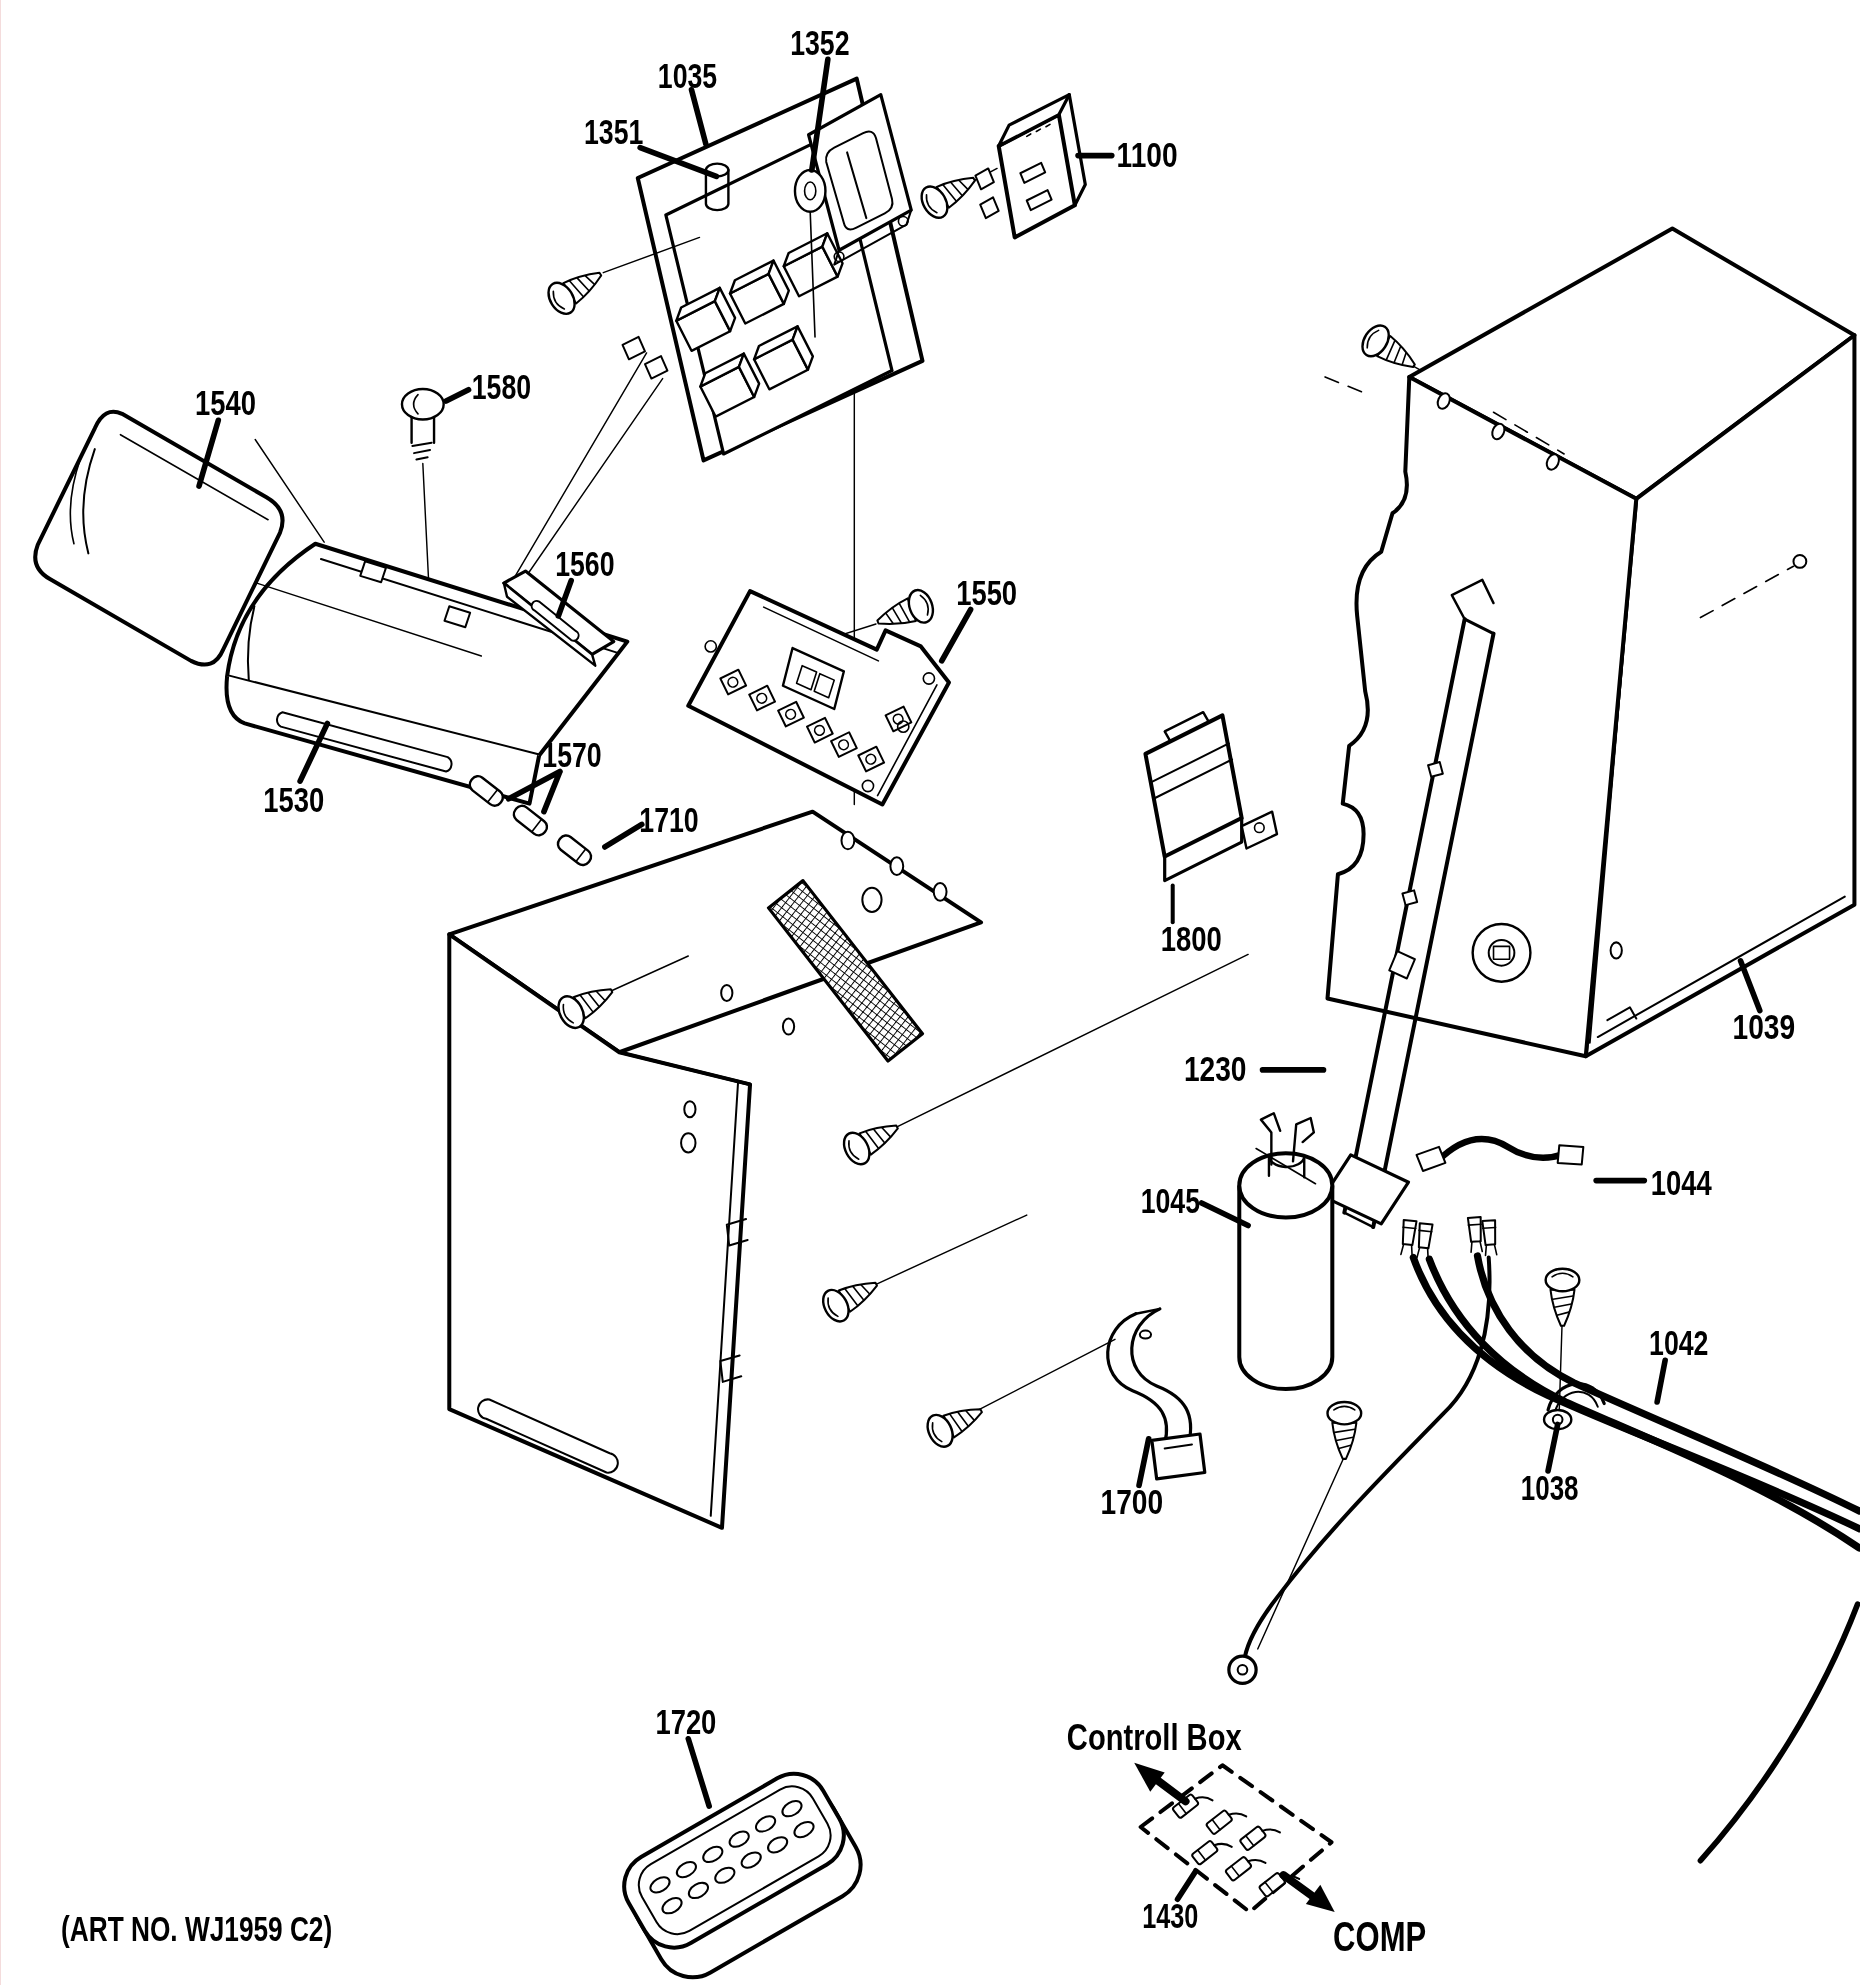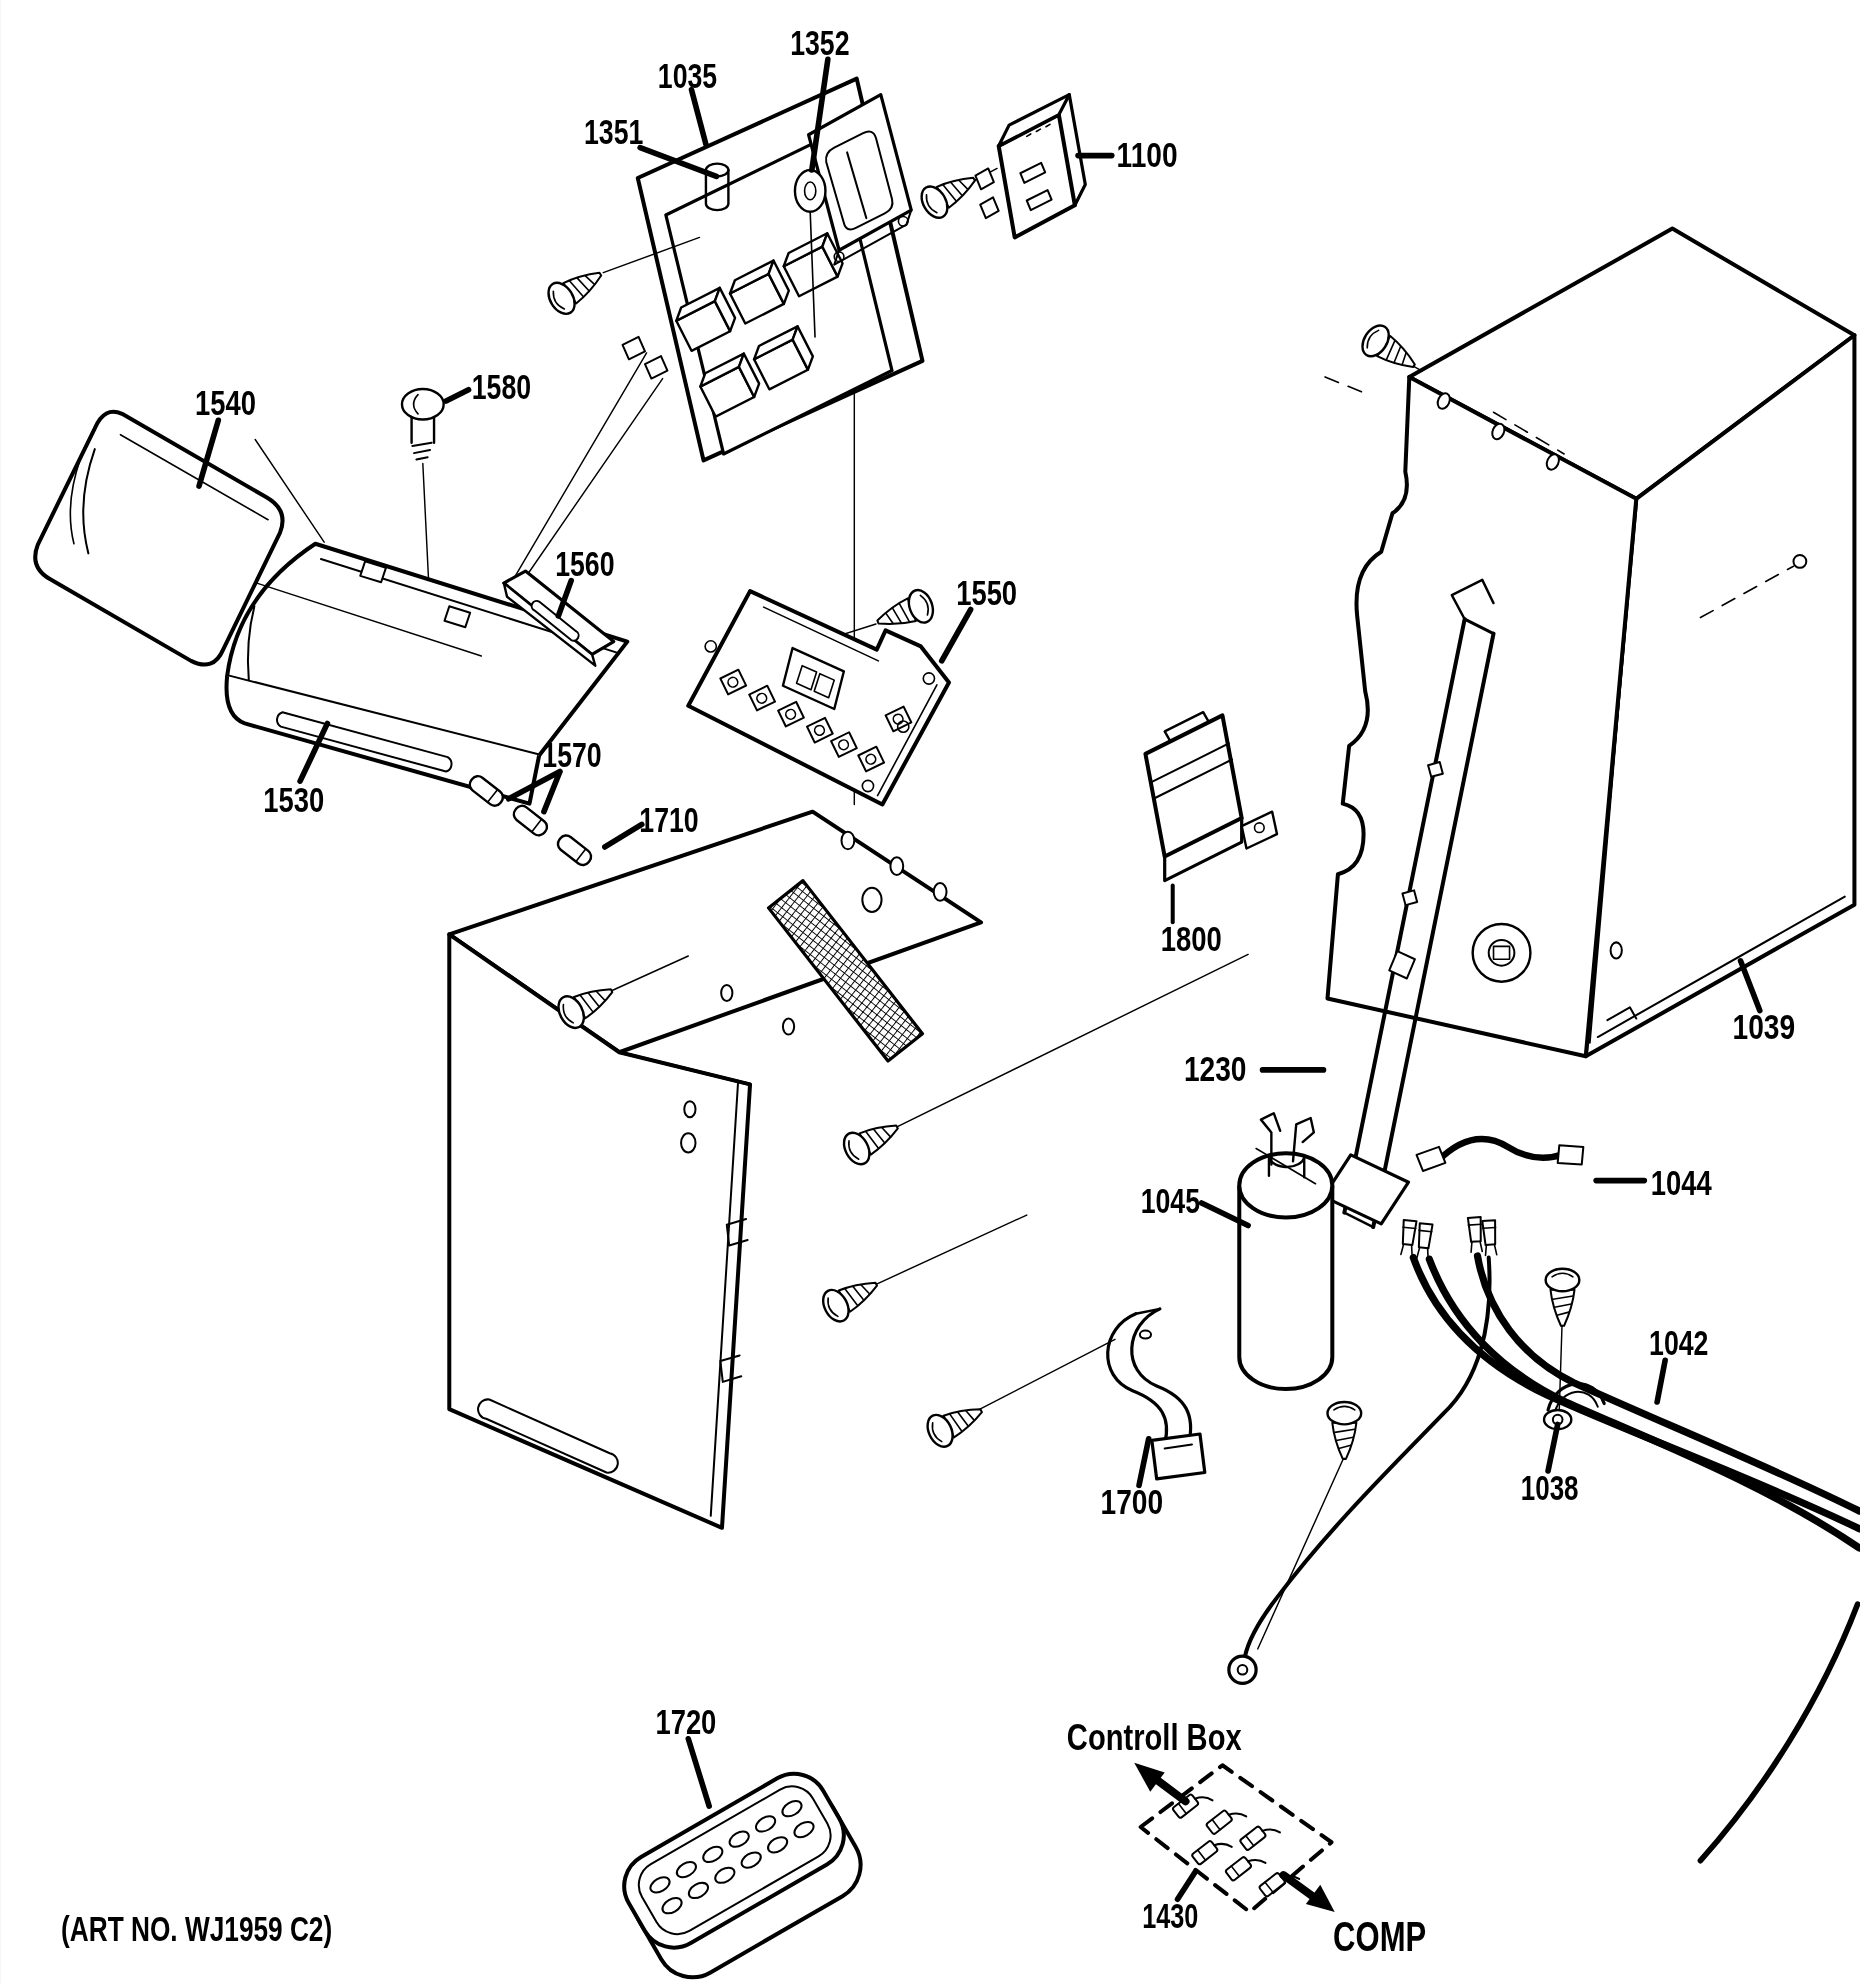--- a/index.html
+++ b/index.html
@@ -1,16 +1,16 @@
 <!DOCTYPE html>
 <html style="font-size:13px"><head>
 <meta charset="utf-8">
 <style>
   html,body{margin:0;padding:0;background:#ffffff;}
-  .page{width:1590px;height:1985px;position:relative;background:#f0abfc;font-family:"Liberation Sans",sans-serif;}
+  .page{width:1590px;height:1985px;position:relative;background:#b91c1c;font-family:"Liberation Sans",sans-serif;}
   svg{display:block;}
   .o5{fill:#ffffff;stroke:#000;stroke-width:5;stroke-linejoin:round;}
   .o4{fill:#ffffff;stroke:#000;stroke-width:4;stroke-linejoin:round;}
   .o3{fill:#ffffff;stroke:#000;stroke-width:3;stroke-linejoin:round;}
   .o25{fill:#ffffff;stroke:#000;stroke-width:2.5;stroke-linejoin:round;}
   .ln{fill:none;stroke:#000;stroke-linecap:round;stroke-linejoin:round;}
   .w2{stroke-width:2;}
   .w25{stroke-width:2.5;}
   .w3{stroke-width:3;}
   .w4{stroke-width:4;}

